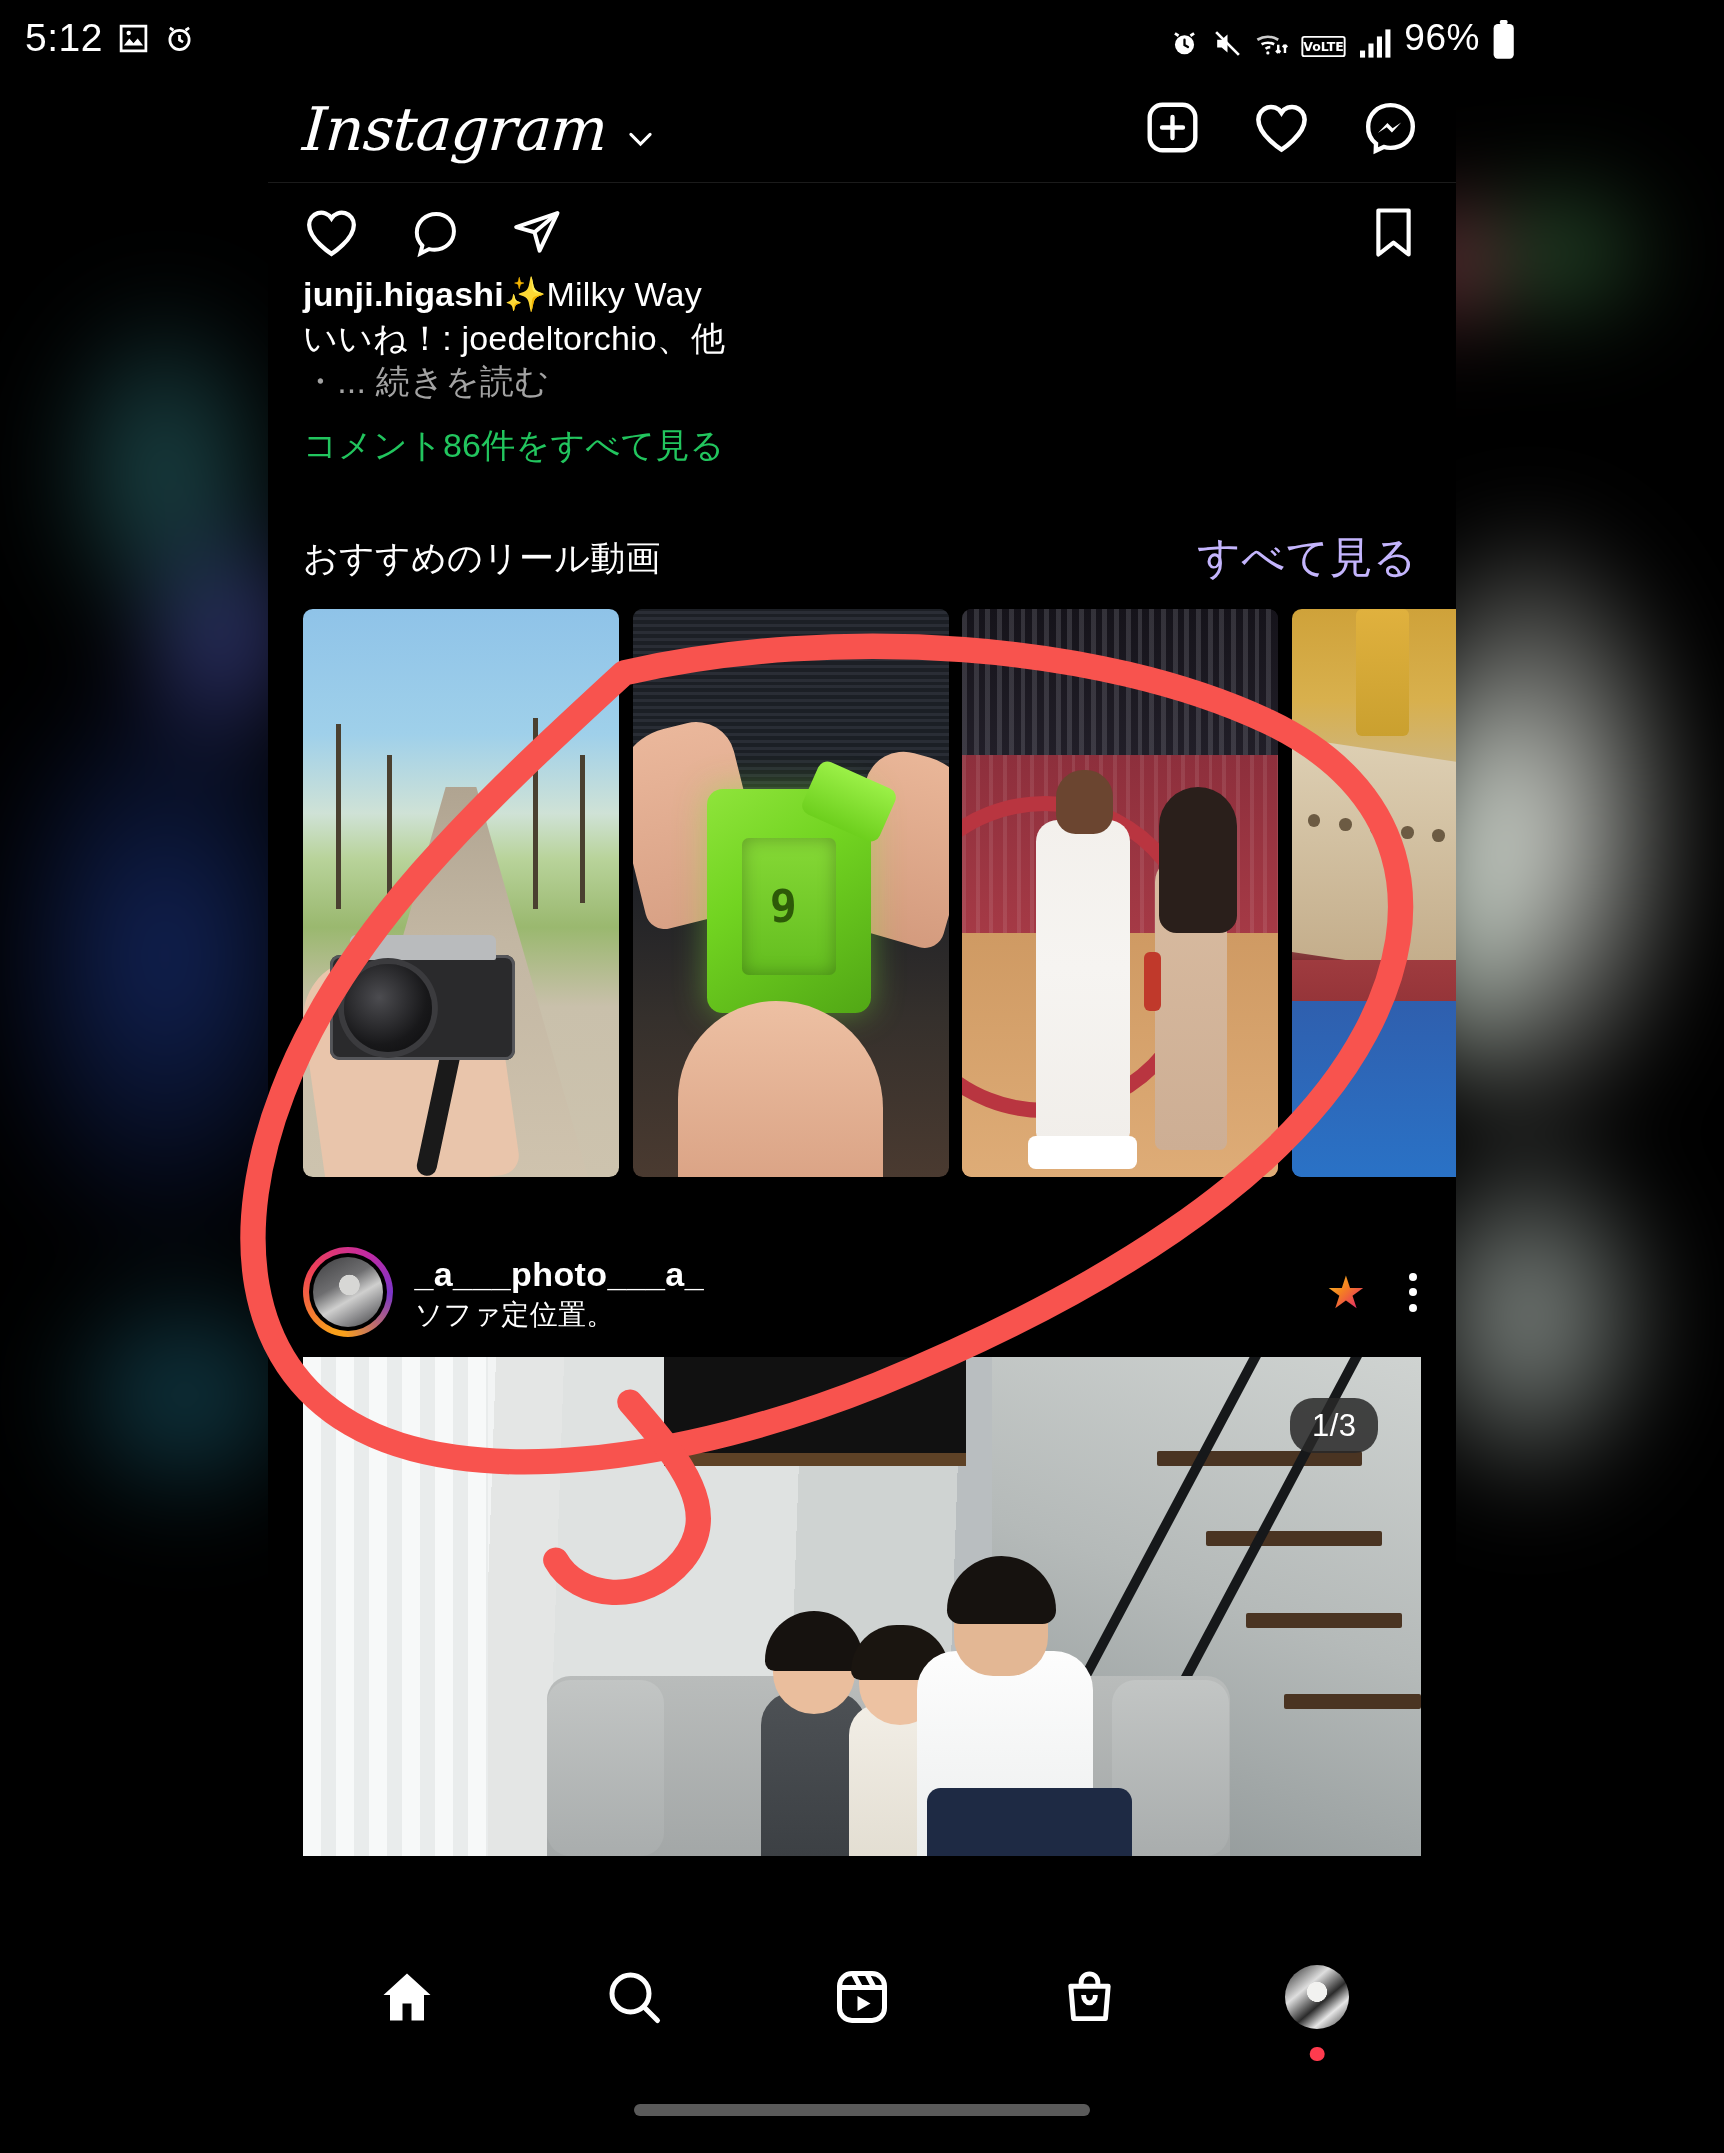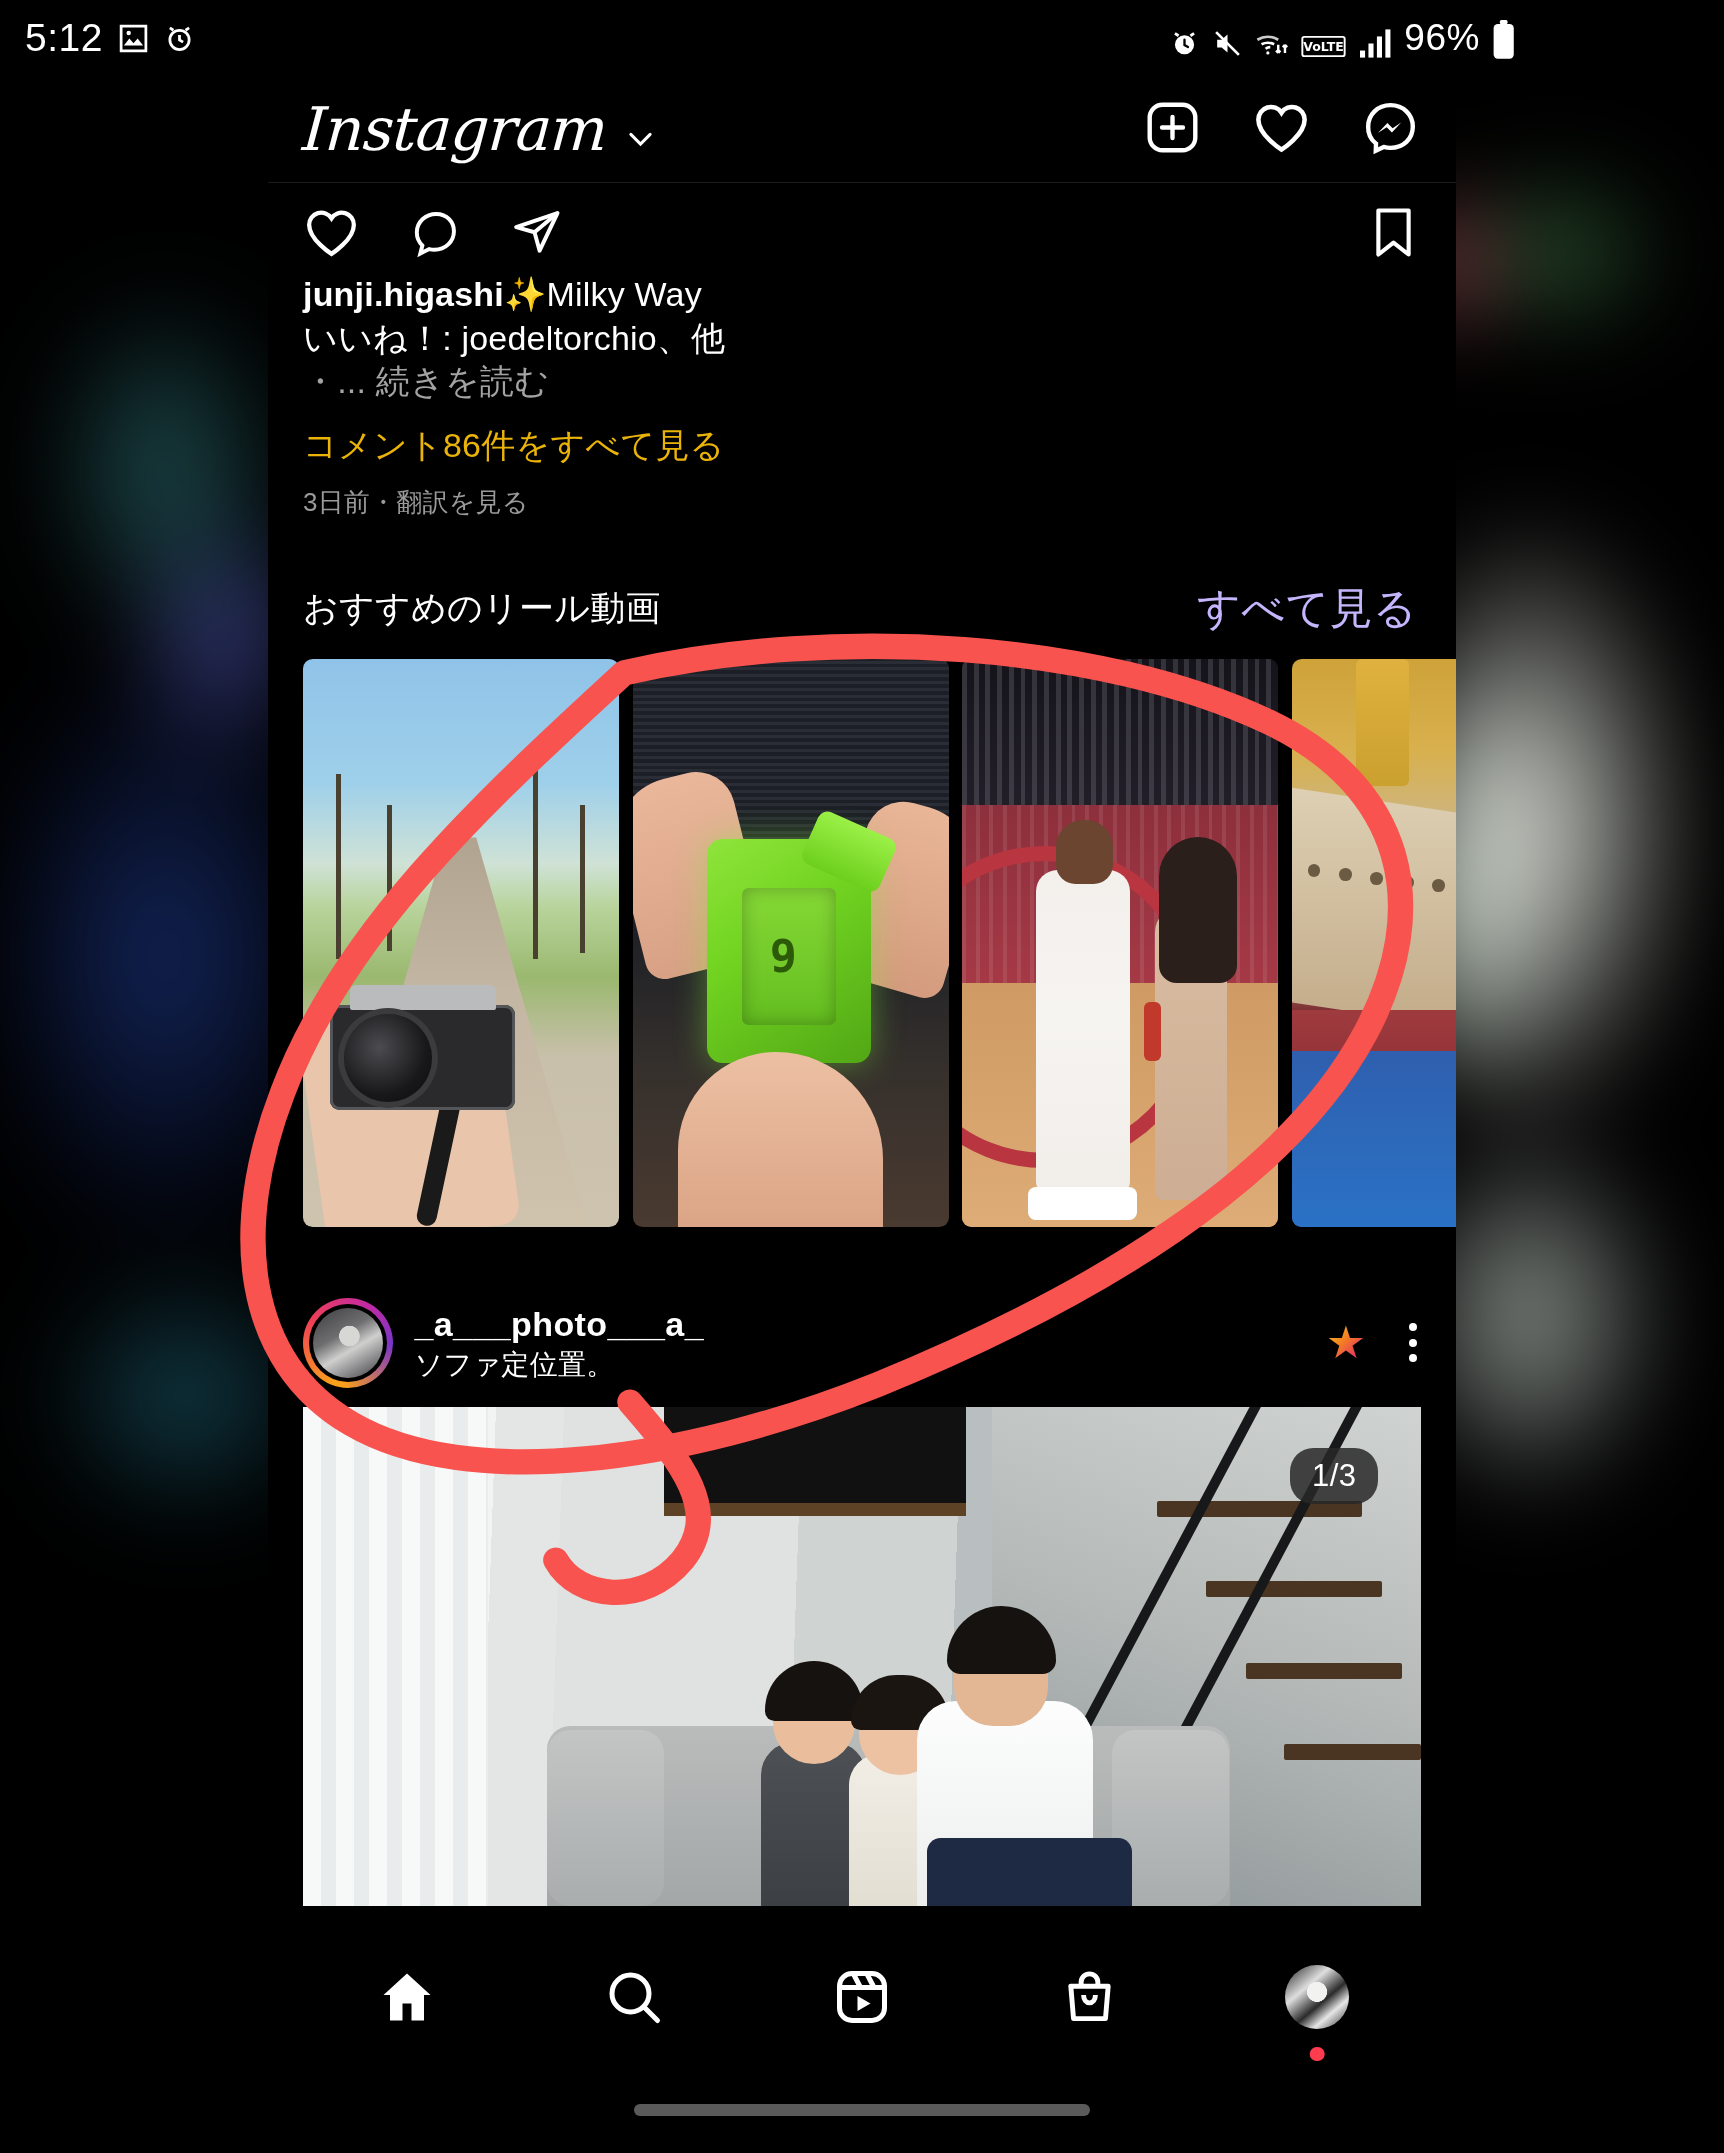--- a/index.html
+++ b/index.html
@@ -84,21 +84,21 @@
   .act-left { display:flex; align-items:center; gap:47px; }
 
   
   #caption-block { padding:3.9px 39px 0 35px; }
   .cap-line {
     color:#fff; font-size:34px; line-height:1.28; letter-spacing:0.2px;
   }
   .cap-bold { font-weight:700; }
   .cap-muted { color:#a3a3a3; }
   .cap-comments {
-    color:#eab308; font-size:34px; margin-top:19.5px; letter-spacing:0.2px;
+    color:#22c55e; font-size:34px; margin-top:19.5px; letter-spacing:0.2px;
   }
   .cap-meta {
     color:#9a9a9a; font-size:26px; margin-top:15.6px; letter-spacing:0.2px;
   }
 
   
   #reels-head {
     display:flex; align-items:center; justify-content:space-between;
     padding:60px 39px 11.7px 35px;
   }
@@ -553,21 +553,20 @@
     <div id="caption-block">
       <div class="cap-line">
         <span class="cap-bold">junji.higashi</span><span>✨</span><span>Milky Way</span>
       </div>
       <div class="cap-line">いいね！: joedeltorchio、他</div>
       <div class="cap-line">
         <span class="cap-muted">・...</span>
         <span class="cap-muted">続きを読む</span>
       </div>
       <div class="cap-comments">コメント86件をすべて見る</div>
-      <div class="cap-meta">3日前・翻訳を見る</div>
     </div>
 
     <div id="reels-head">
       <span class="reels-title">おすすめのリール動画</span>
       <span class="reels-all">すべて見る</span>
     </div>
 
     <div id="reels-strip">
 
       <div class="reel r1">

